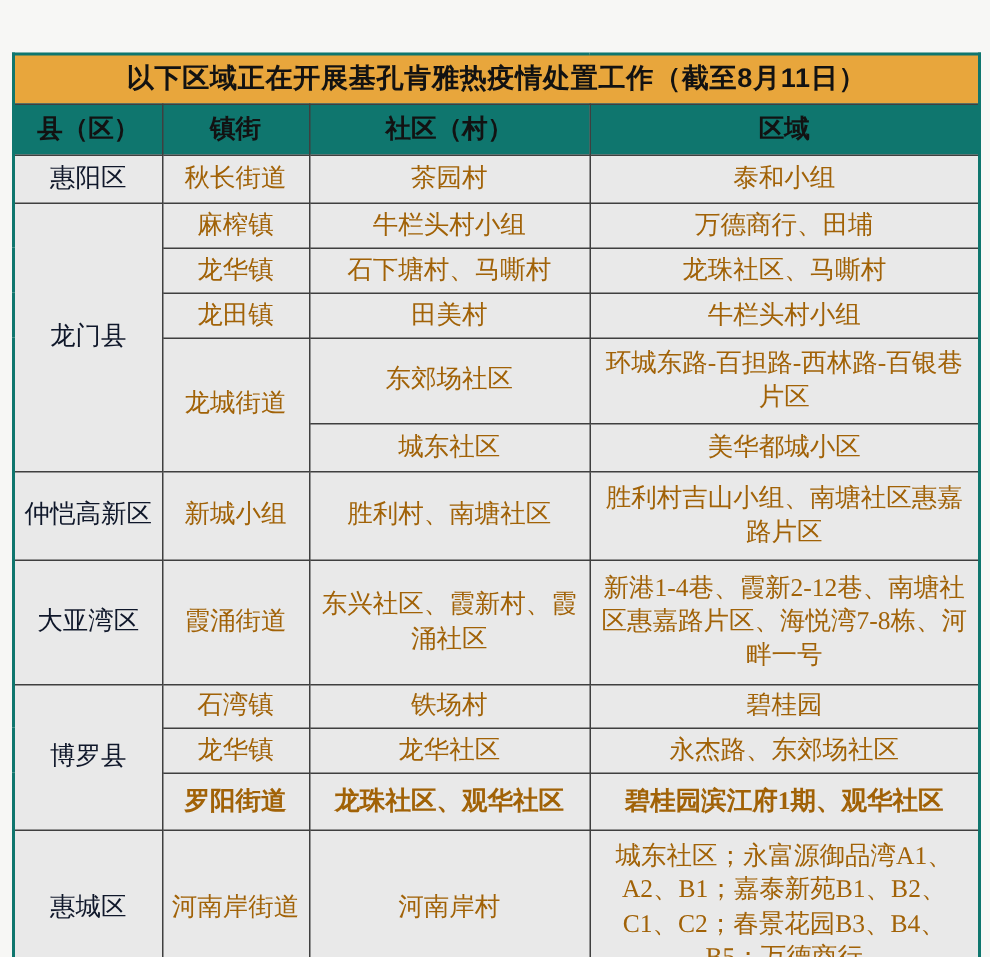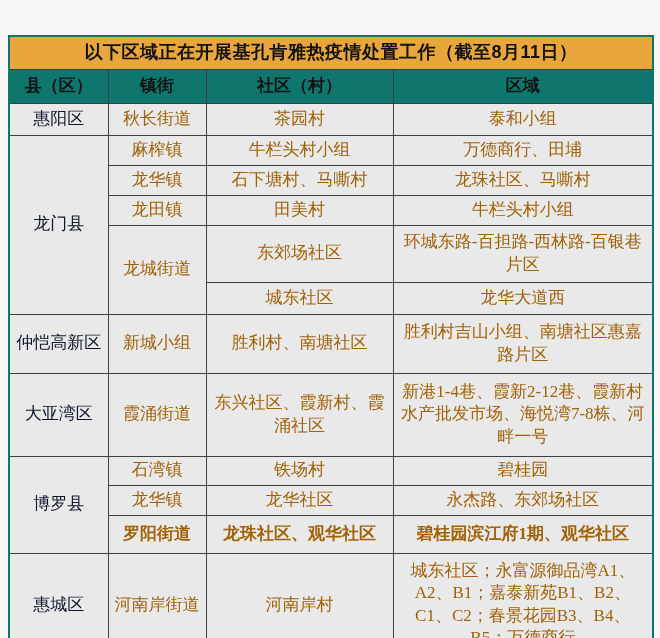--- a/index.html
+++ b/index.html
@@ -114,35 +114,35 @@
       <td class="cell">田美村</td>
       <td class="cell">牛栏头村小组</td>
     </tr>
     <tr class="h57">
       <td class="cell" rowspan="2">龙城街道</td>
       <td class="cell">东郊场社区</td>
       <td class="cell">环城东路-百担路-西林路-百银巷片区</td>
     </tr>
     <tr class="h32">
       <td class="cell">城东社区</td>
-      <td class="cell">龙华大道西</td>
+      <td class="cell">美华都城小区</td>
     </tr>
 
     <tr class="h59">
       <td class="county">仲恺高新区</td>
       <td class="cell">新城小组</td>
       <td class="cell">胜利村、南塘社区</td>
       <td class="cell">胜利村吉山小组、南塘社区惠嘉路片区</td>
     </tr>
 
     <tr class="h83">
       <td class="county">大亚湾区</td>
       <td class="cell">霞涌街道</td>
       <td class="cell">东兴社区、霞新村、霞涌社区</td>
-      <td class="cell">新港1-4巷、霞新2-12巷、霞新村水产批发市场、海悦湾7-8栋、河畔一号</td>
+      <td class="cell">新港1-4巷、霞新2-12巷、南塘社区惠嘉路片区、海悦湾7-8栋、河畔一号</td>
     </tr>
 
     <tr class="h29">
       <td class="county" rowspan="3">博罗县</td>
       <td class="cell">石湾镇</td>
       <td class="cell">铁场村</td>
       <td class="cell">碧桂园</td>
     </tr>
     <tr class="h30">
       <td class="cell">龙华镇</td>

